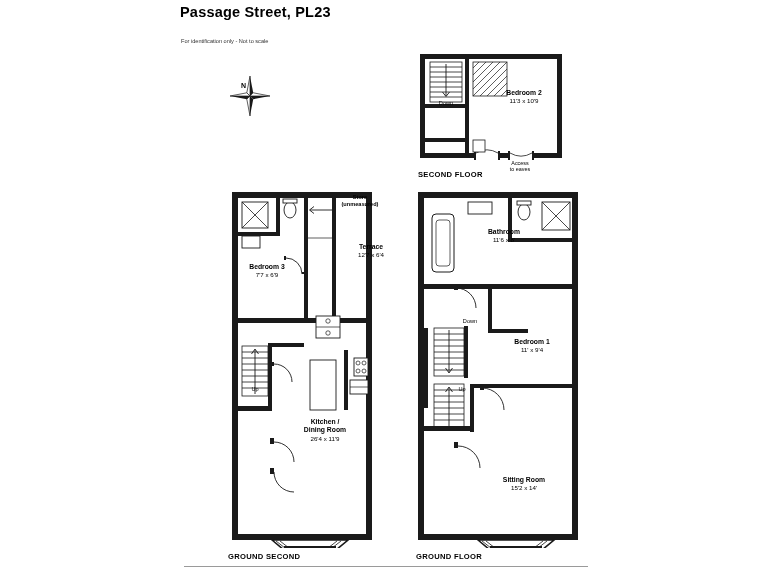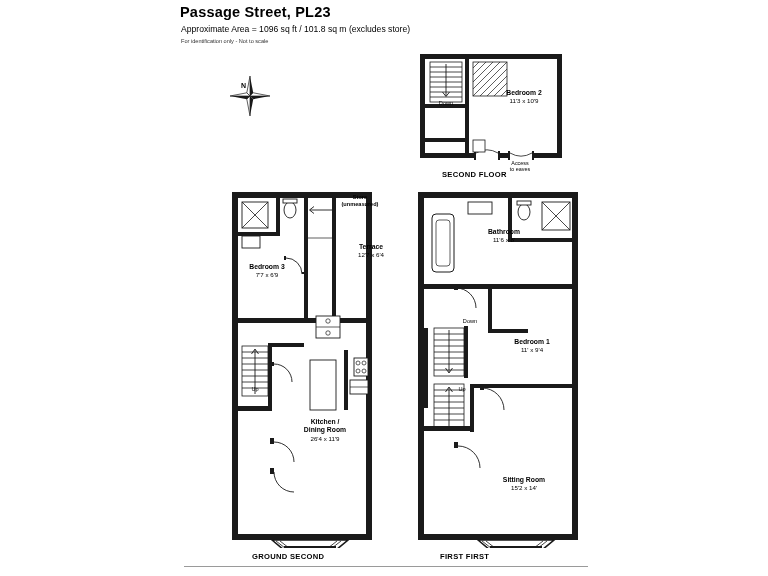--- a/index.html
+++ b/index.html
@@ -24,21 +24,21 @@
     left: 181px; top: 24px;
     font-size: 8.6px;
   }
   .disclaimer {
     left: 181px; top: 38px;
     font-size: 5.6px; color: #333;
   }
 
   
   .floor-label {
-    font-size: 7.6px; font-weight: bold; letter-spacing: 0.3px; margin-left: 24px;
+    font-size: 7.6px; font-weight: bold; letter-spacing: 0.3px;
   }
 
   
   .room { text-align:center; line-height: 1.25; }
   .room .rname { font-size: 6.8px; font-weight: bold; }
   .room .rdim  { font-size: 6.2px; }
   .note { font-size: 5.6px; text-align:center; line-height:1.25; }
   .note.b { font-weight: bold; }
   .tiny { font-size: 5.4px; text-align:center; line-height:1.2; }
 
@@ -50,21 +50,20 @@
 
   svg { display:block; }
   .lbl-abs { position:absolute; }
 </style>
 </head>
 <body>
 
 <div id="sheet">
 
   <div class="abs title">Passage Street, PL23</div>
-  <div class="abs subtitle">Approximate Area = 1096 sq ft / 101.8 sq m (excludes store)</div>
   <div class="abs disclaimer">For identification only - Not to scale</div>
 
   <div class="abs compass">
     <svg width="44" height="44" viewBox="0 0 44 44">
 
       <polygon points="22,2 25.2,18.8 22,22" fill="#1a1a1a"></polygon>
       <polygon points="22,2 18.8,18.8 22,22" fill="#ffffff" stroke="#1a1a1a" stroke-width="0.7"></polygon>
       <polygon points="22,42 25.2,25.2 22,22" fill="#1a1a1a"></polygon>
       <polygon points="22,42 18.8,25.2 22,22" fill="#ffffff" stroke="#1a1a1a" stroke-width="0.7"></polygon>
       <polygon points="42,22 25.2,25.2 22,22" fill="#1a1a1a"></polygon>
@@ -372,16 +371,16 @@
 
     <div class="abs room" style="left:70px; top:288px; width:84px;">
       <div class="rname">Sitting Room</div>
       <div class="rdim">15'2 x 14'</div>
     </div>
 
     <div class="abs note" style="left:40px; top:130px; width:36px;">Down</div>
     <div class="abs note" style="left:32px; top:198px; width:36px;">Up</div>
   </div>
 
-  <div class="abs floor-label" style="left:416px; top:552px;">FIRST FIRST</div>
+  <div class="abs floor-label" style="left:416px; top:552px;">GROUND FLOOR</div>
 
   <div class="abs rule"></div>
 </div>
 
 </body></html>

